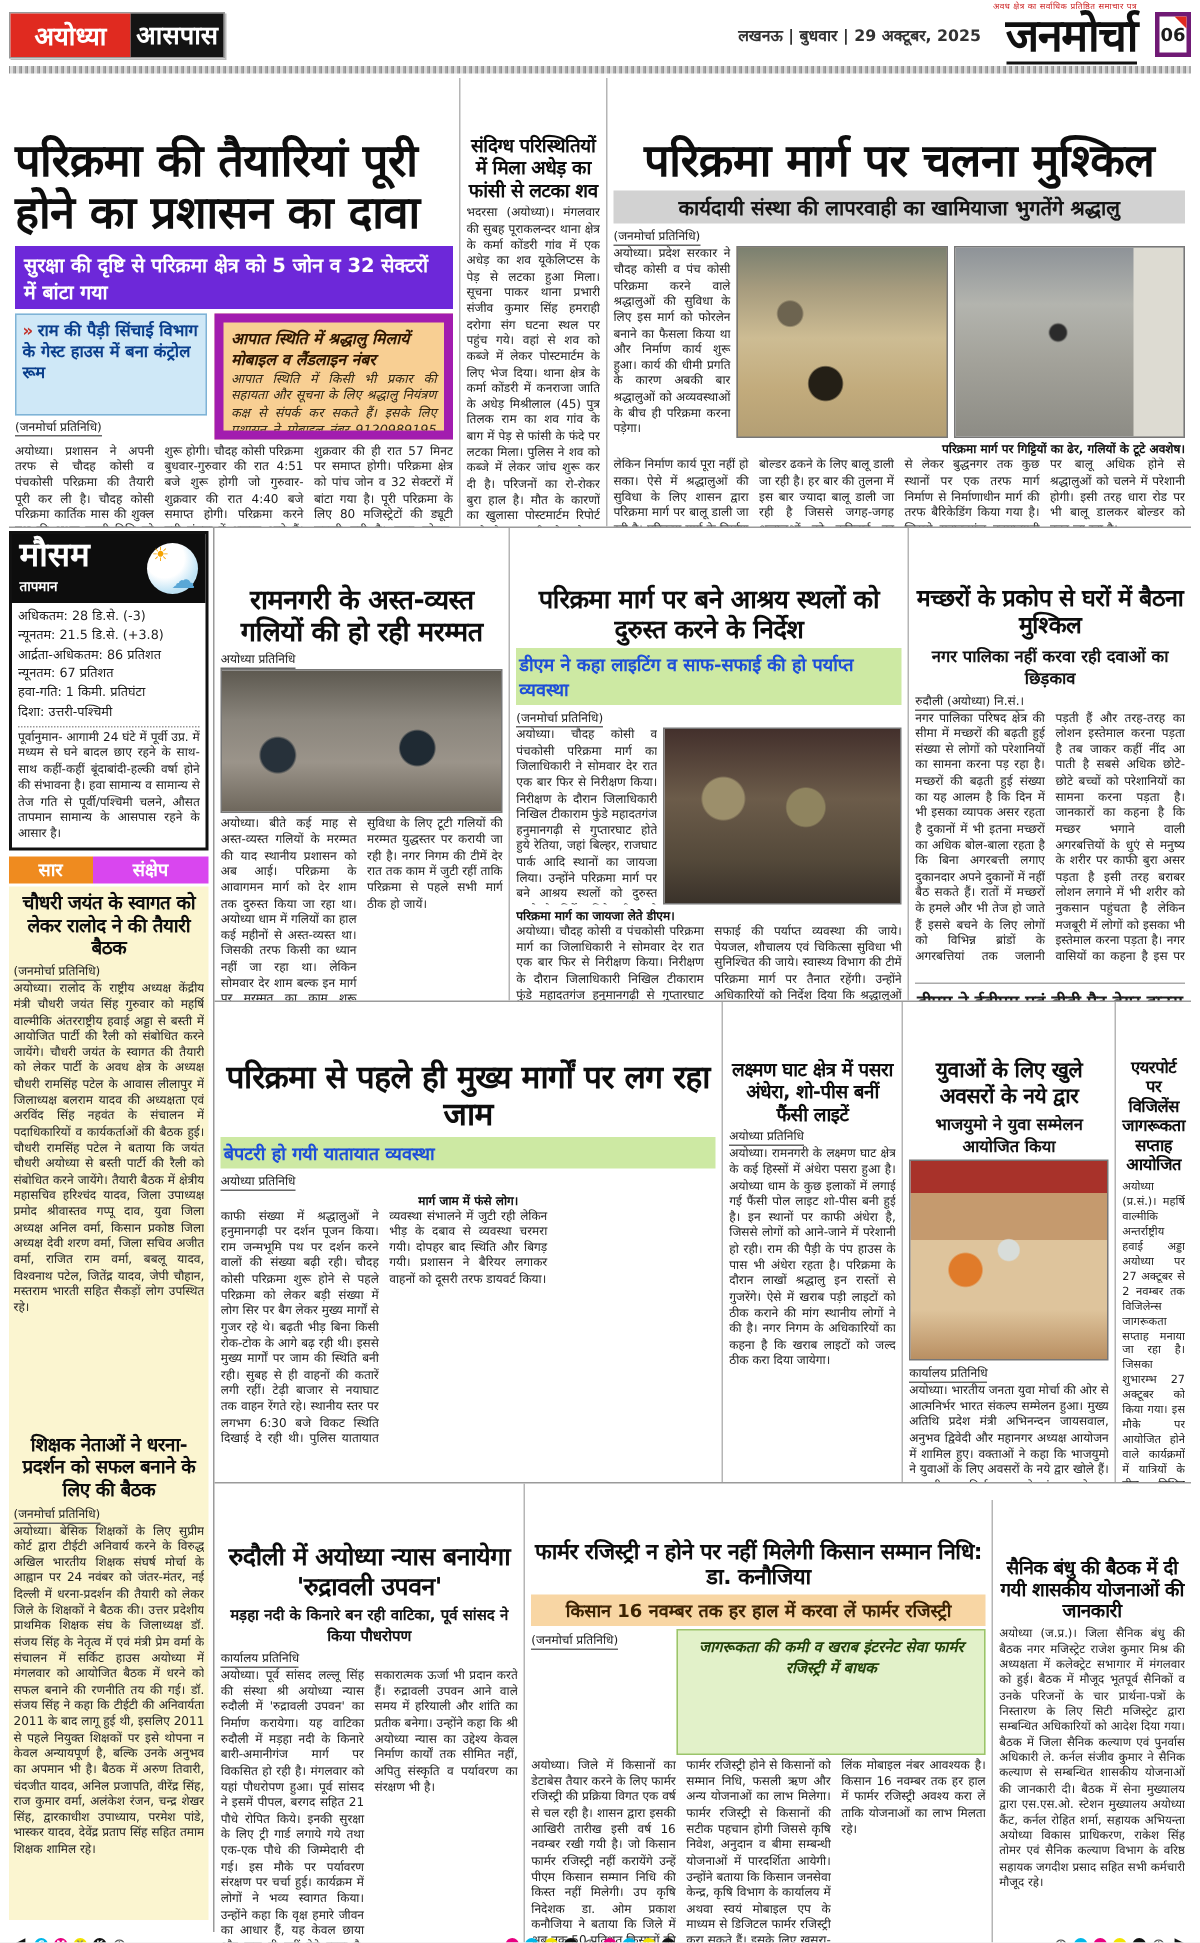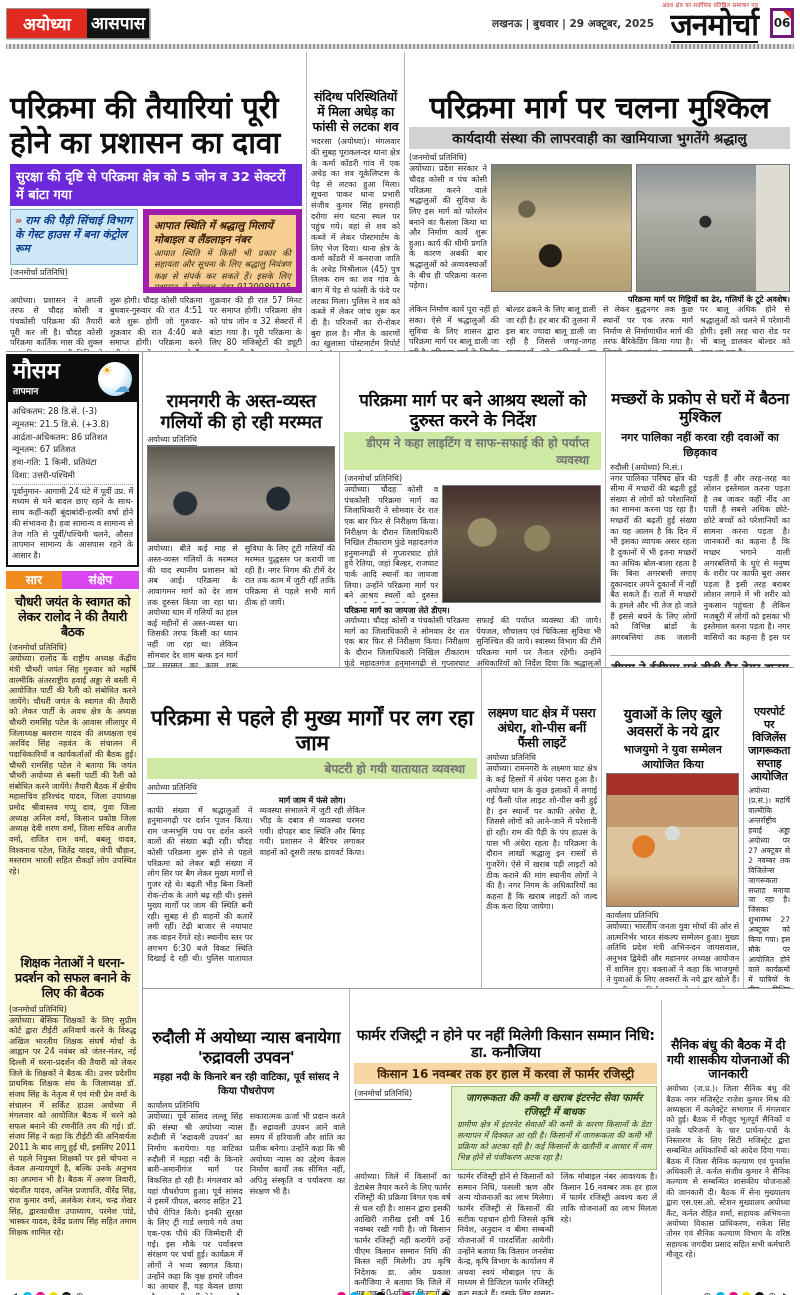--- a/index.html
+++ b/index.html
@@ -25,41 +25,41 @@
   .pagebox:before{content:"";position:absolute;top:0;right:0;border-top:8px solid #e02a20;
            border-left:8px solid transparent;}
   .regstrip{height:5px;margin:2px 0 3px 0;
      background:repeating-linear-gradient(90deg,#8f8f8f 0 1px,#dcdcdc 1px 3px,#a9a9a9 3px 4px);}
 
   
   .hl{font-weight:800;color:#0e0e0e;letter-spacing:-.3px;line-height:1.18;margin-top:36px;}
   .bar-black{background:#6d28d9;color:#fff;font-weight:bold;font-size:13px;padding:3px 6px;margin:3px 0;}
   .bar-gray{background:#d2d2d2;color:#141414;font-weight:bold;font-size:13.5px;text-align:center;
             padding:2px 4px;margin:2px 0;}
-  .bar-green{background:#cde9a3;color:#737373;font-weight:bold;font-size:12px;text-align:right;
-            padding:2px 12px;margin:2px 0;}
+  .bar-green{background:#cde9a3;color:#1d4ed8;font-weight:bold;font-size:12px;text-align:left;
+            padding:2px 2px;margin:2px 0;}
   .bar-orange{background:#f8d6a4;color:#3c2302;font-weight:bold;font-size:12px;text-align:center;
             padding:2px 4px;margin:2px 0;}
   .bar-plain{color:#141414;font-weight:bold;font-size:11px;text-align:center;margin:2px 0;}
   .byline{font-size:8px;color:#222;margin:1px 0 2px 0;}
   .byline u{text-decoration:none;border-bottom:1px solid #666;padding-bottom:1px;}
   .body-t{font-size:8px;line-height:1.33;text-align:justify;color:#232323;overflow:hidden;}
   .cols2{columns:2;column-gap:7px;column-fill:auto;}
   .cols3{columns:3;column-gap:7px;column-fill:auto;}
   .cols4{columns:4;column-gap:7px;column-fill:auto;}
   .caption{font-size:8px;font-weight:bold;color:#111;margin:1px 0;}
   .photo{position:relative;border:1px solid #777;overflow:hidden;}
 
   
   .bandA{display:flex;height:300px;border-bottom:1px solid #9a9a9a;}
   .a1{width:300px;padding-right:4px;}
   .a1 .hl{font-size:30px;}
   .boxrow{display:flex;gap:5px;margin-top:2px;}
   .bluebox{width:128px;background:#cfe8f7;border:1px solid #7fb3d6;padding:4px;
-           font-size:11px;font-weight:bold;color:#0a3e8c;line-height:1.3;height:56px;font-style:italic;}
+           font-size:11px;font-weight:bold;color:#0a3e8c;line-height:1.3;height:68px;}
   .bluebox .chev{color:#c2322b;margin-right:3px;}
   .embox{flex:1;background:#f8cf93;border:6px solid #a21caf;padding:3px 5px;height:84px;overflow:hidden;}
   .embox .t{font-size:10.5px;font-weight:bold;font-style:italic;color:#301800;margin-bottom:2px;}
   .embox .b{font-size:8.5px;font-style:italic;line-height:1.35;color:#2e2614;text-align:justify;}
   .a2{width:99px;border-left:1px solid #b5b5b5;border-right:1px solid #b5b5b5;padding:0 4px;}
   .a2 .hl{font-size:12.5px;text-align:center;margin-bottom:3px;}
   .a3{flex:1;padding-left:5px;}
   .a3 .hl{font-size:30px;text-align:center;}
   .a3row{display:flex;gap:4px;margin-top:2px;}
   .a3 .intro{width:78px;}
@@ -317,21 +317,20 @@
         </div>
         <div class="a14 blk vr">
           <div class="hl">फार्मर रजिस्ट्री न होने पर नहीं मिलेगी किसान सम्मान निधि: डा. कनौजिया</div>
           <div class="bar-orange">किसान 16 नवम्बर तक हर हाल में करवा लें फार्मर रजिस्ट्री</div>
           <div class="a14row">
             <div style="width:92px;">
               <div class="byline"><u>(जनमोर्चा प्रतिनिधि)</u></div>
             </div>
             <div class="notebox">
               <div class="t">जागरूकता की कमी व खराब इंटरनेट सेवा फार्मर रजिस्ट्री में बाधक</div>
-              <div class="b">ग्रामीण क्षेत्र में इंटरनेट सेवाओं की कमी के कारण किसानों के डेटा सत्यापन में दिक्कत आ रही है। किसानों में जागरूकता की कमी भी प्रक्रिया को अटका रही है। कई किसानों के खतौनी व आधार में नाम भिन्न होने से पंजीकरण अटक रहा है।</div>
             </div>
           </div>
           <div class="body-t cols3" style="height:148px;">अयोध्या। जिले में किसानों का डेटाबेस तैयार करने के लिए फार्मर रजिस्ट्री की प्रक्रिया विगत एक वर्ष से चल रही है। शासन द्वारा इसकी आखिरी तारीख इसी वर्ष 16 नवम्बर रखी गयी है। जो किसान फार्मर रजिस्ट्री नहीं करायेंगे उन्हें पीएम किसान सम्मान निधि की किस्त नहीं मिलेगी। उप कृषि निदेशक डा. ओम प्रकाश कनौजिया ने बताया कि जिले में अब तक 50 प्रतिशत किसानों की ही फार्मर रजिस्ट्री हो पायी है। फार्मर रजिस्ट्री होने से किसानों को सम्मान निधि, फसली ऋण और अन्य योजनाओं का लाभ मिलेगा। फार्मर रजिस्ट्री से किसानों की सटीक पहचान होगी जिससे कृषि निवेश, अनुदान व बीमा सम्बन्धी योजनाओं में पारदर्शिता आयेगी। उन्होंने बताया कि किसान जनसेवा केन्द्र, कृषि विभाग के कार्यालय में अथवा स्वयं मोबाइल एप के माध्यम से डिजिटल फार्मर रजिस्ट्री करा सकते हैं। इसके लिए खसरा-खतौनी, आधार कार्ड व आधार से लिंक मोबाइल नंबर आवश्यक है। किसान 16 नवम्बर तक हर हाल में फार्मर रजिस्ट्री अवश्य करा लें ताकि योजनाओं का लाभ मिलता रहे।</div>
         </div>
         <div class="a12 blk vr">
           <div class="hl">सैनिक बंधु की बैठक में दी गयी शासकीय योजनाओं की जानकारी</div>
           <div class="body-t" style="height:236px;margin-top:2px;">अयोध्या (ज.प्र.)। जिला सैनिक बंधु की बैठक नगर मजिस्ट्रेट राजेश कुमार मिश्र की अध्यक्षता में कलेक्ट्रेट सभागार में मंगलवार को हुई। बैठक में मौजूद भूतपूर्व सैनिकों व उनके परिजनों के चार प्रार्थना-पत्रों के निस्तारण के लिए सिटी मजिस्ट्रेट द्वारा सम्बन्धित अधिकारियों को आदेश दिया गया। बैठक में जिला सैनिक कल्याण एवं पुनर्वास अधिकारी ले. कर्नल संजीव कुमार ने सैनिक कल्याण से सम्बन्धित शासकीय योजनाओं की जानकारी दी। बैठक में सेना मुख्यालय द्वारा एस.एस.ओ. स्टेशन मुख्यालय अयोध्या कैंट, कर्नल रोहित शर्मा, सहायक अभियन्ता अयोध्या विकास प्राधिकरण, राकेश सिंह तोमर एवं सैनिक कल्याण विभाग के वरिष्ठ सहायक जगदीश प्रसाद सहित सभी कर्मचारी मौजूद रहे।</div>
         </div>
       </div>
 

